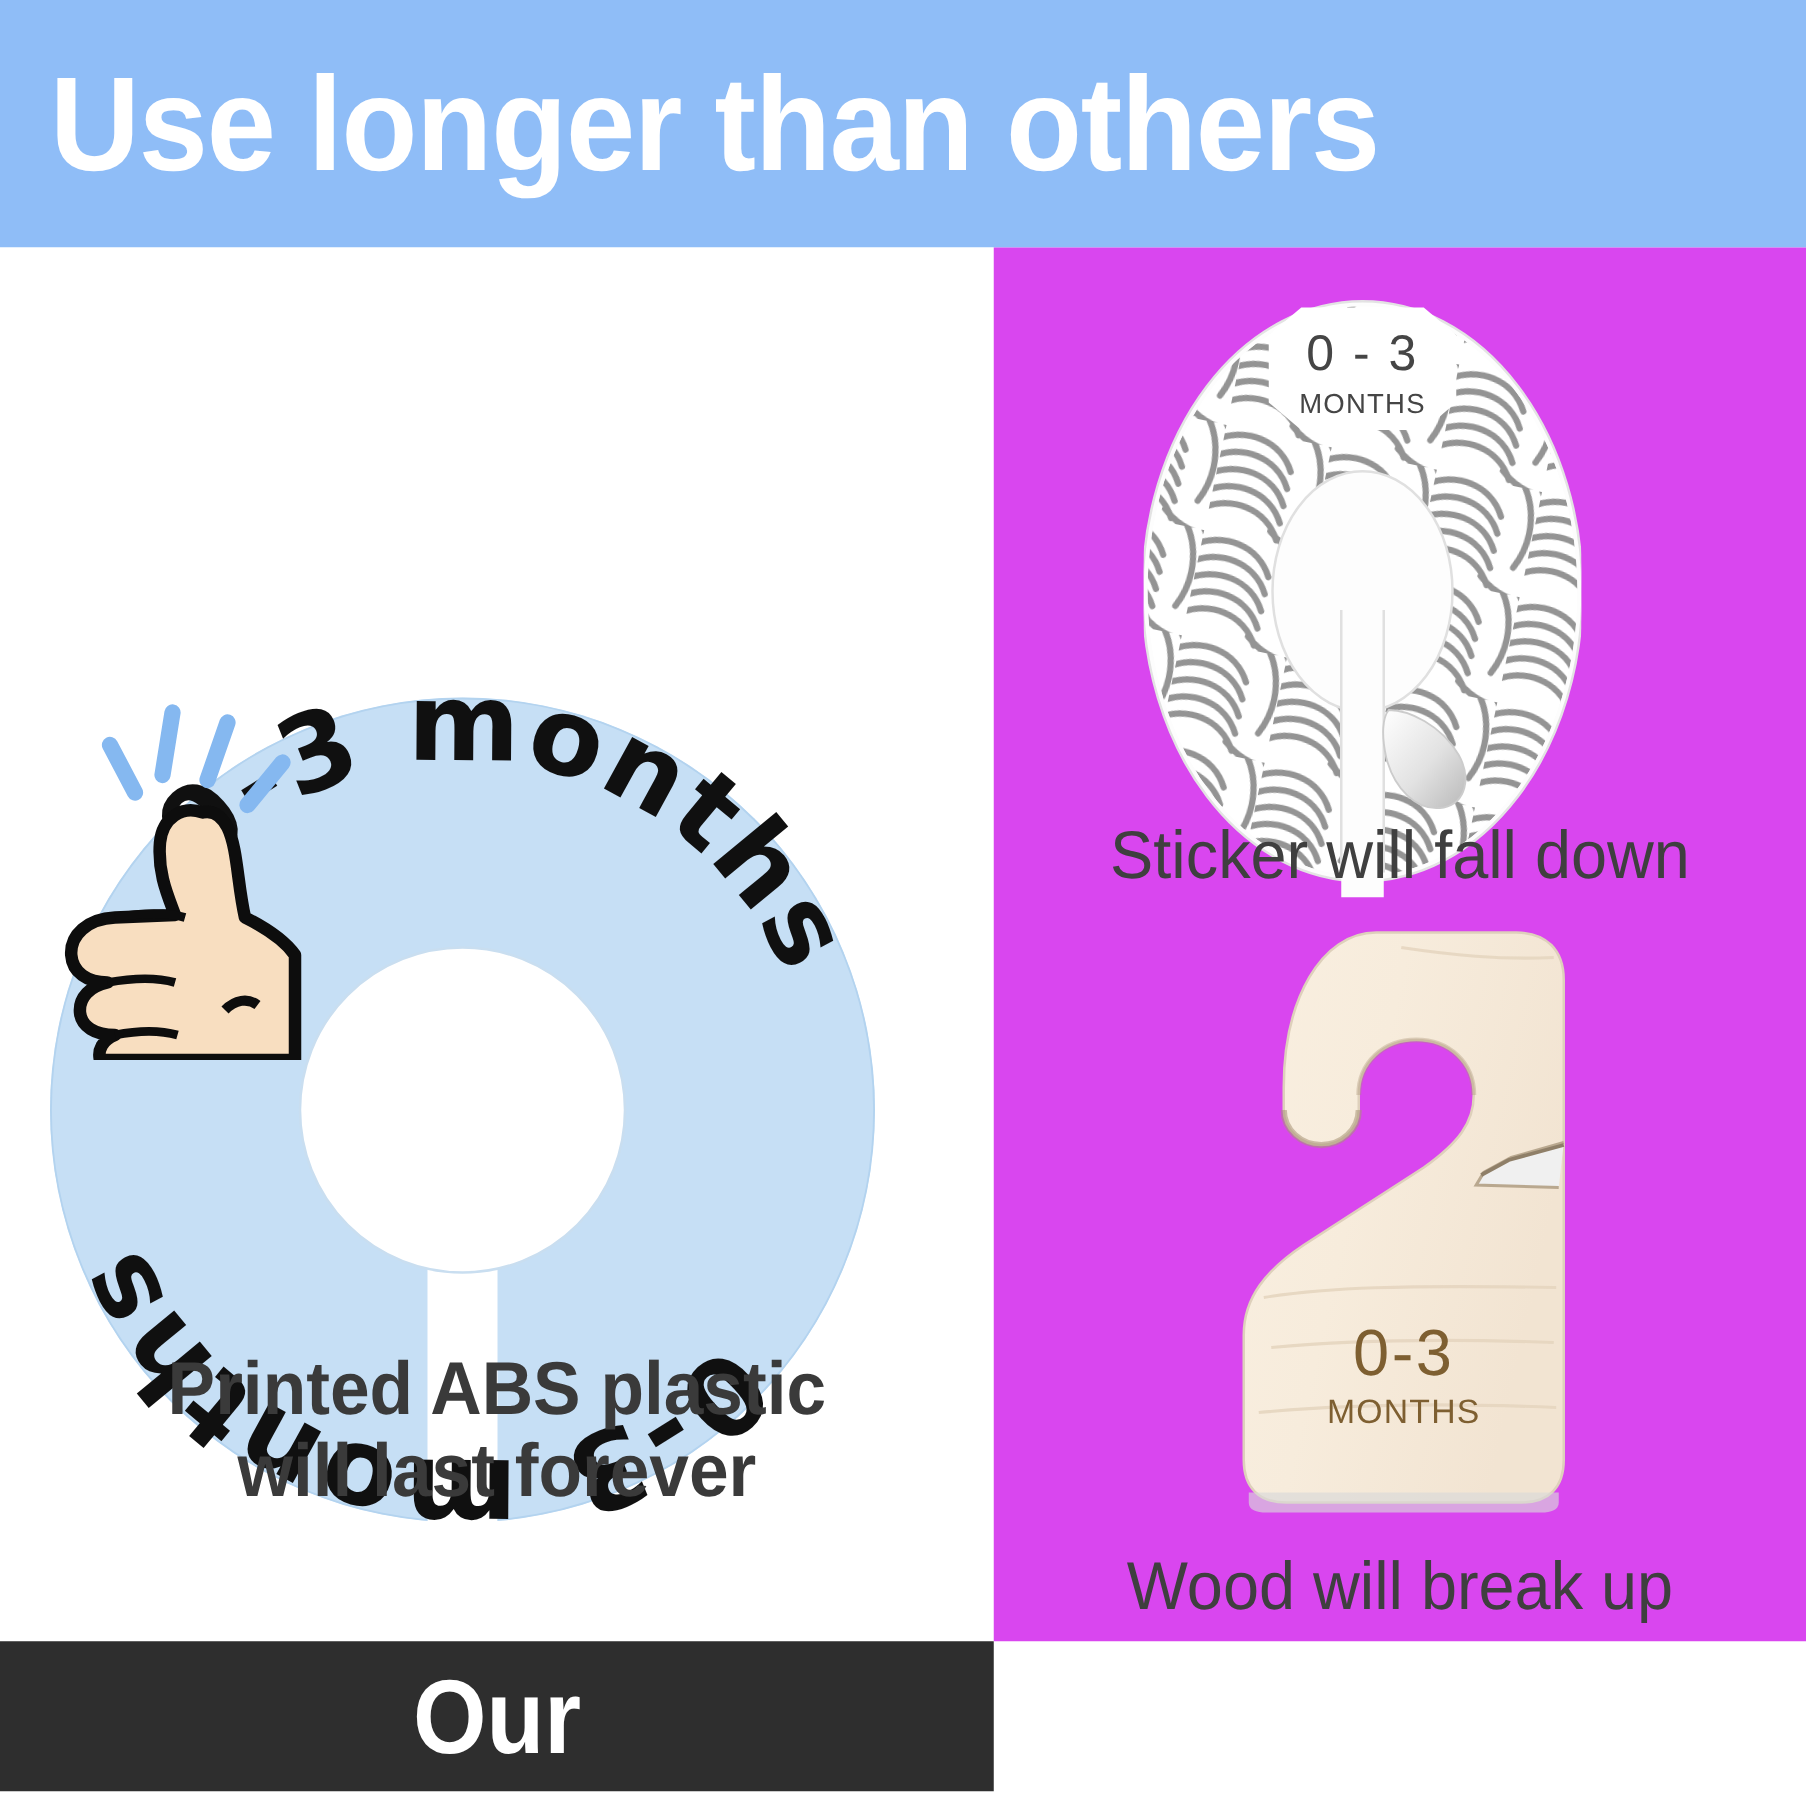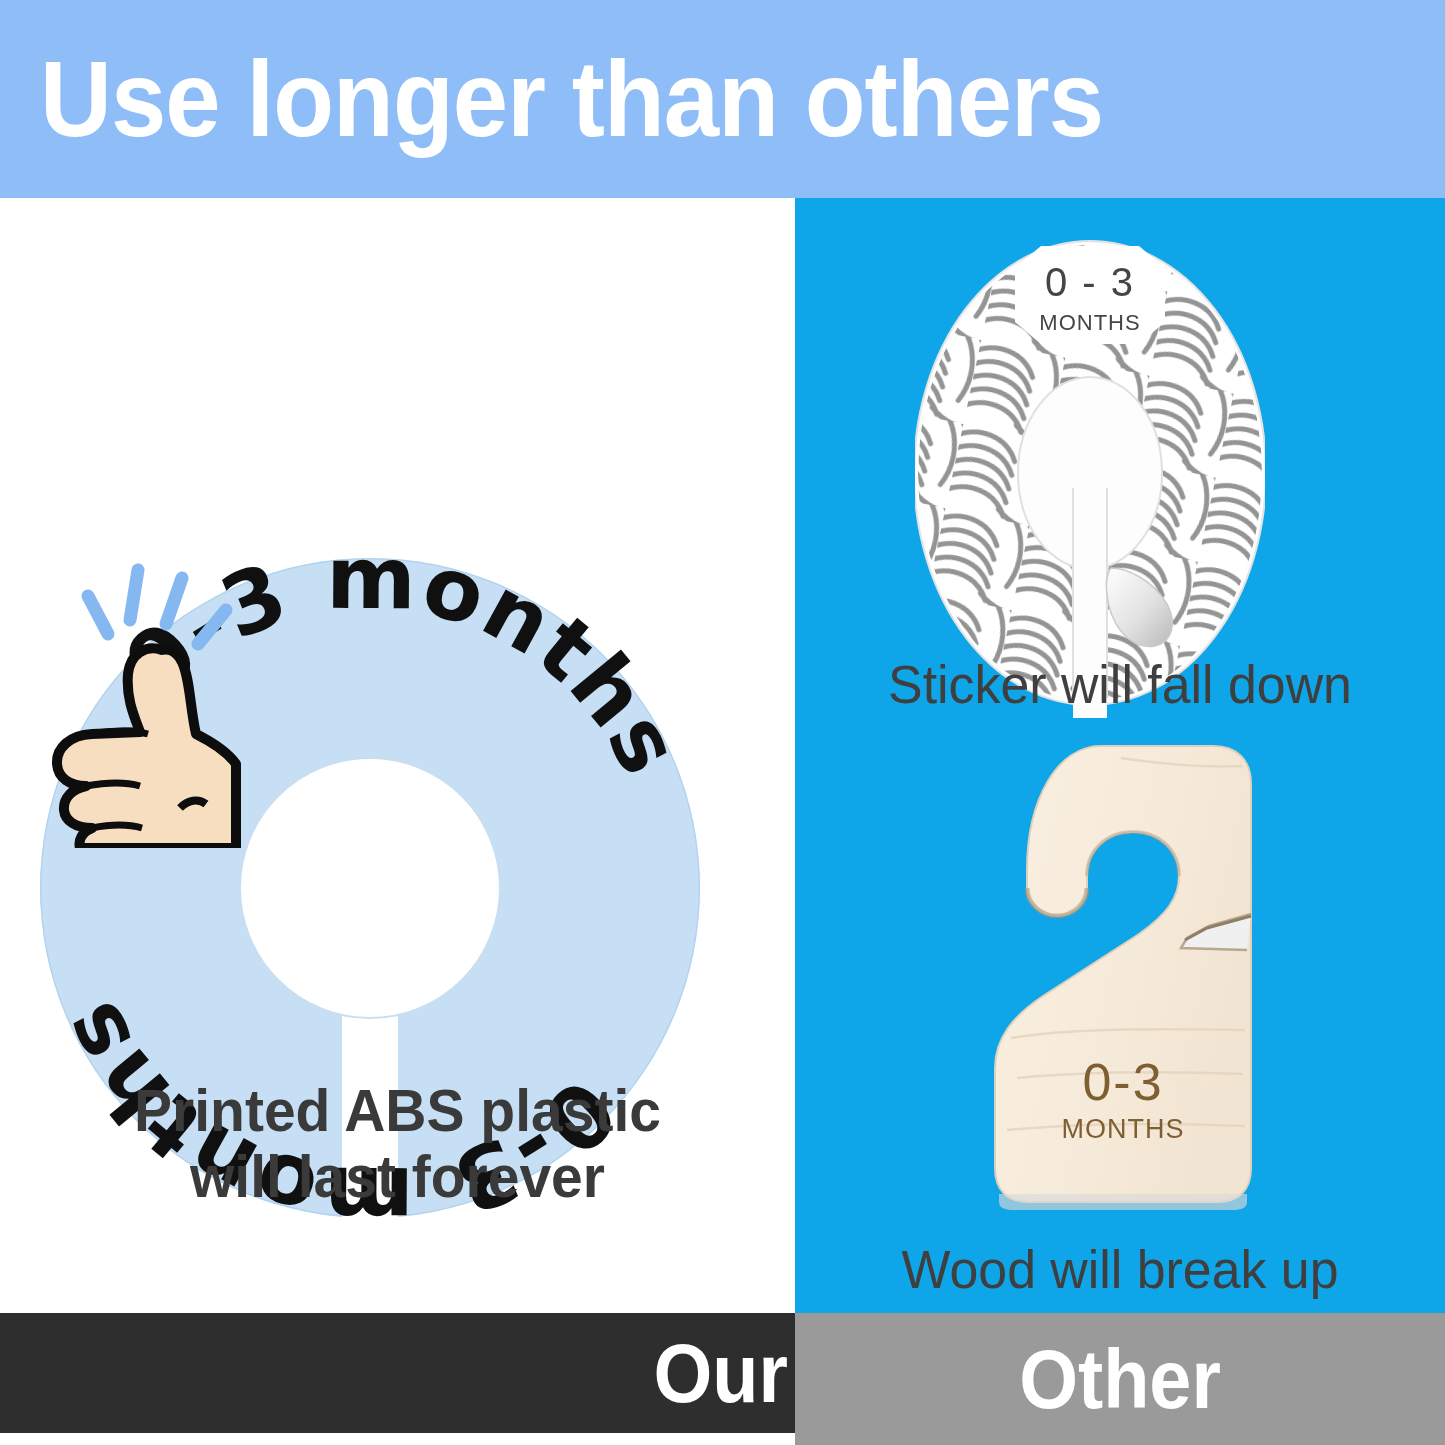--- a/index.html
+++ b/index.html
@@ -28,28 +28,28 @@
     line-height:1;
   }
 
   
   .panel-left {
     position:absolute; left:0; top:198px; width:795px; height:1115px;
     background:#ffffff;
   }
   .panel-right {
     position:absolute; left:795px; top:198px; width:650px; height:1115px;
-    background:#0ea5e9;
+    background:#d946ef;
   }
 
   
   .footer-left {
     position:absolute; left:0; top:1313px; width:795px; height:120px;
     background:#2e2e2e;
-    display:flex; align-items:center; justify-content:flex-end;
+    display:flex; align-items:center; justify-content:center;
   }
   .footer-right {
     position:absolute; left:795px; top:1313px; width:650px; height:132px;
     background:#9a9a9a;
     display:flex; align-items:center; justify-content:center;
   }
   .footer-label {
     color:#ffffff; font-weight:bold; font-size:84px;
     transform:scaleX(0.9); line-height:1; white-space:nowrap;
   }
@@ -253,17 +253,14 @@
         <text x="172" y="400" text-anchor="middle" font-family="'Liberation Sans', sans-serif" font-size="27" font-weight="400" fill="#7e5f31" letter-spacing="1">MONTHS</text>
       </svg>
     </div>
 
     <div class="right-cap-2">Wood will break up</div>
   </div>
 
   <div class="footer-left">
     <div class="footer-label">Our</div>
   </div>
-  <div class="footer-right">
-    <div class="footer-label">Other</div>
-  </div>
 
 </div>
 
 </body></html>

